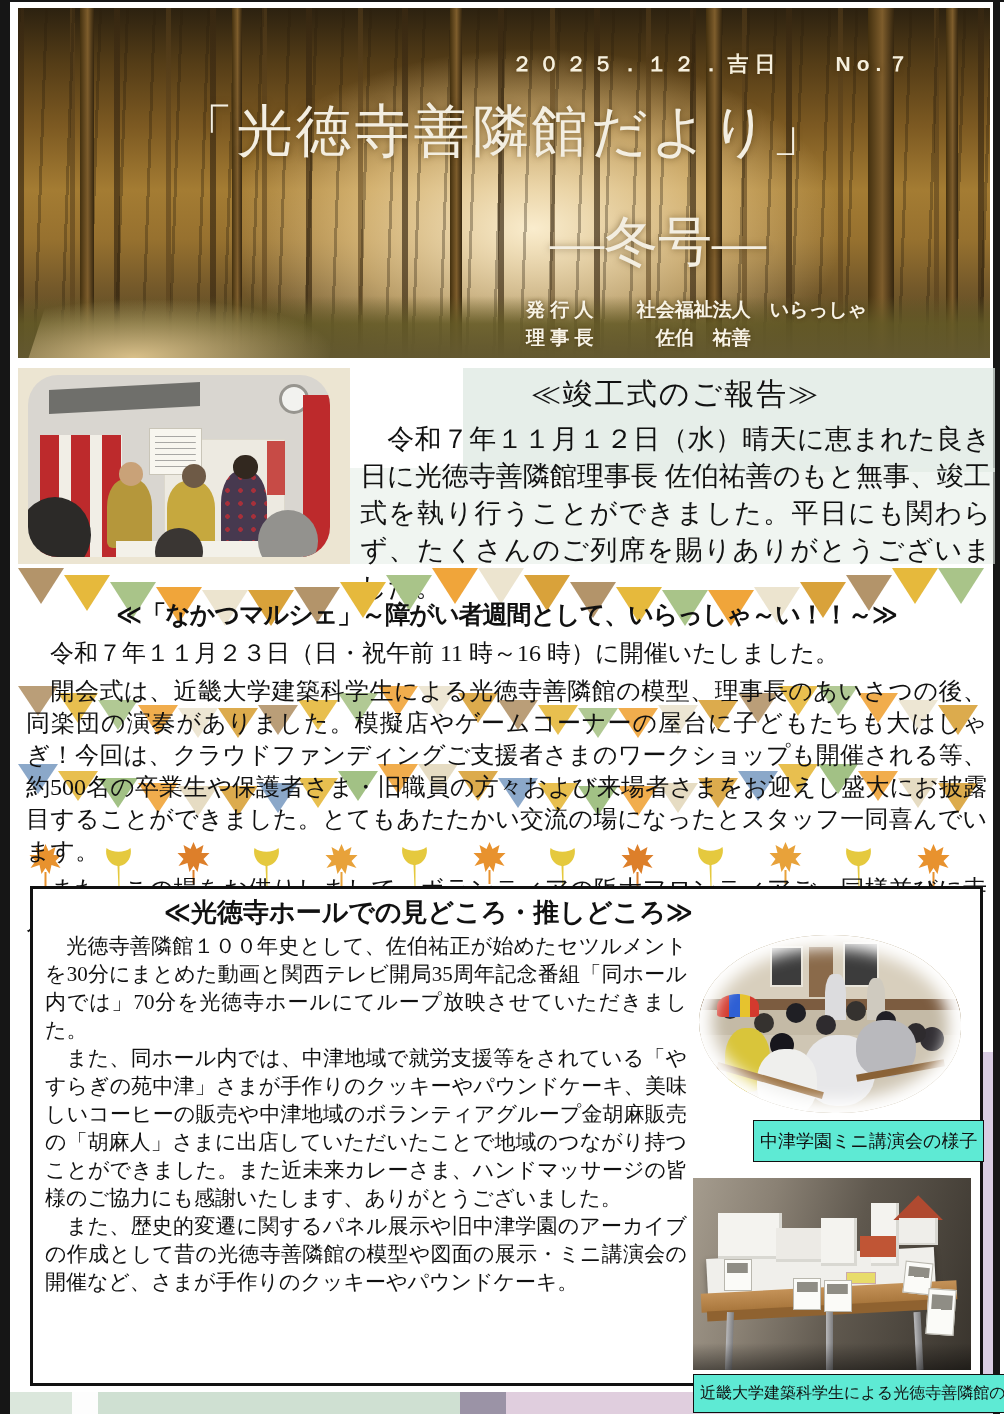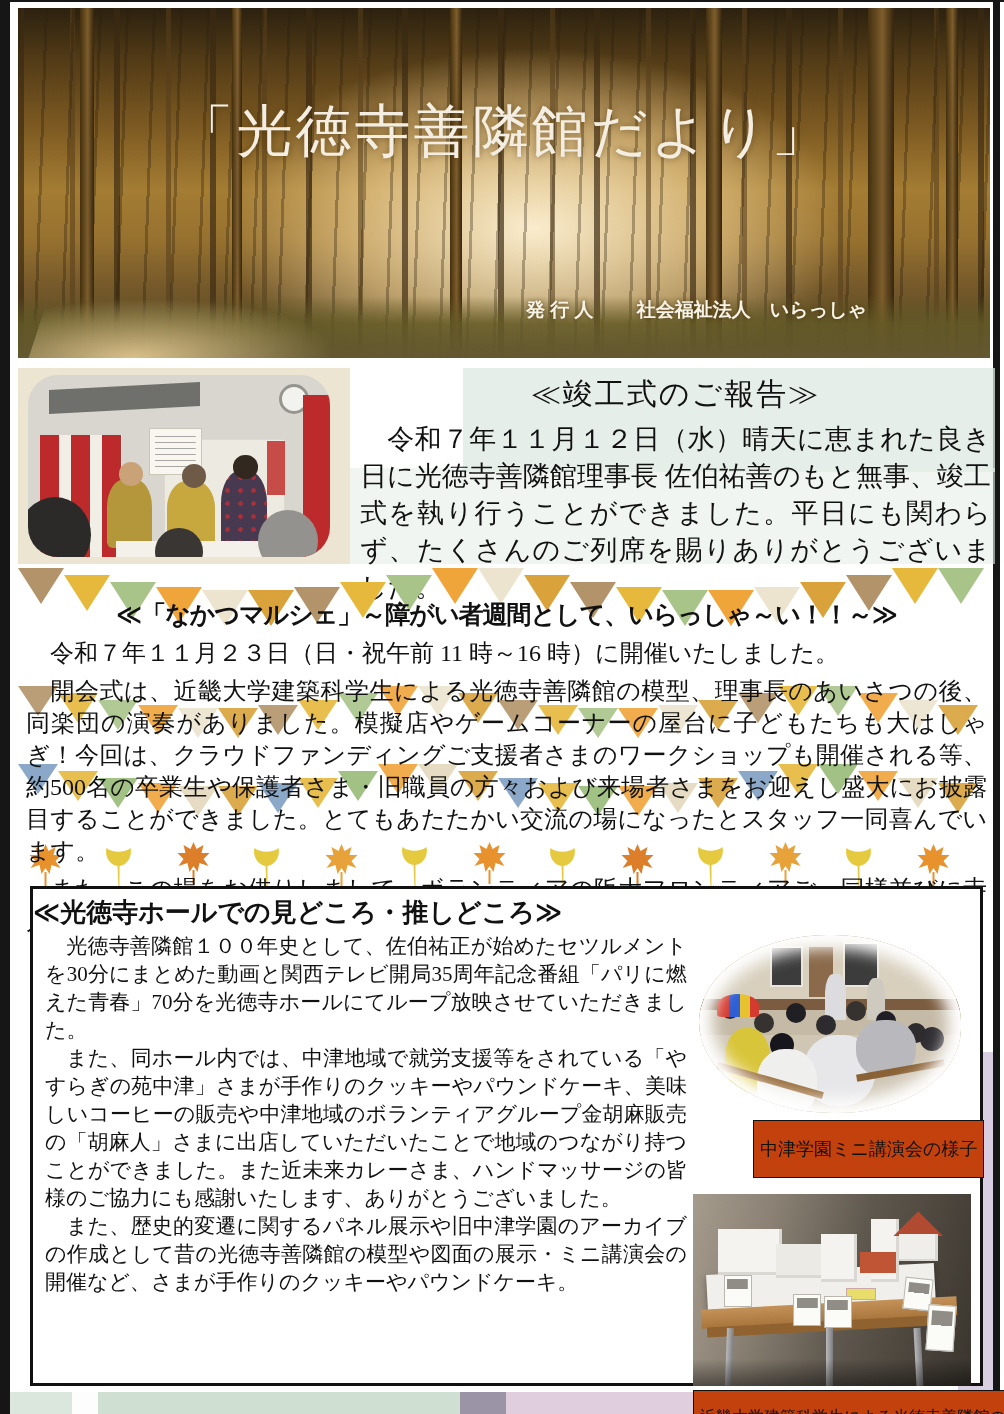--- a/index.html
+++ b/index.html
@@ -97,28 +97,28 @@
   .g-mid1{top:118px;opacity:.9;}
   .g-mid2{top:196px;opacity:.9;}
   .s2-content{position:relative;z-index:1;padding:32px 8px 0 8px;}
   .s2-heading{font-family:"Liberation Sans","DejaVu Sans",sans-serif;font-weight:900;
     font-size:25px;text-align:center;letter-spacing:-1px;}
   .s2-content p{margin:6px 0 0 0;font-size:24px;line-height:32px;text-align:justify;}
   .leaves{bottom:-6px;left:0;width:100%;height:52px;z-index:0;}
 
   
   .section3{left:30px;top:886px;width:947px;height:494px;border:3px solid #111;background:#fff;z-index:1;}
-  .s3-heading{width:660px;text-align:left;font-family:"Liberation Sans","DejaVu Sans",sans-serif;
+  .s3-heading{width:660px;text-align:right;font-family:"Liberation Sans","DejaVu Sans",sans-serif;
     font-weight:900;font-size:26px;margin:6px 0 2px 0;}
   .s3-cols{display:flex;padding:0 8px 0 12px;}
   .s3-textcol{width:642px;flex:none;}
   .s3-textcol p{margin:0;font-size:21px;line-height:28px;text-align:justify;}
   .s3-photocol{flex:1;padding-left:6px;}
-  .caption{border:1px solid #111;background:#c2410c;width:fit-content;margin:4px auto 0 auto;
-    font-size:18px;padding:16px 6px;white-space:nowrap;}
+  .caption{border:1px solid #111;background:#5eead4;width:fit-content;margin:4px auto 0 auto;
+    font-size:18px;padding:8px 6px;white-space:nowrap;}
   .caption.small{font-size:16px;}
   
   .p2{position:relative;width:274px;height:184px;background:#fff;}
   .p2 .oval{position:absolute;left:6px;top:3px;right:6px;bottom:3px;border-radius:50% 50% 48% 52%;overflow:hidden;background:#cfc6b4;}
   .p2 .wall{position:absolute;left:0;top:0;right:0;height:38%;background:#d8cfbd;}
   .p2 .rail{position:absolute;left:0;top:36%;right:0;height:6%;background:#7c5c40;}
   .p2 .wall2{position:absolute;left:0;top:42%;right:0;height:14%;background:#c4baa6;}
   .p2 .frame1{position:absolute;left:27%;top:6%;width:11%;height:21%;background:#3c3c3c;border:2px solid #e9e5da;}
   .p2 .frame2{position:absolute;left:55%;top:4%;width:12%;height:23%;background:#3c3c3c;border:2px solid #e9e5da;}
   .p2 .door{position:absolute;left:42%;top:7%;width:9%;height:28%;background:#8a6a4a;}
@@ -178,23 +178,26 @@
   <div class="trees1"></div>
   <div class="trees2"></div>
   <div class="trunk" style="left:62px;width:14px;"></div>
   <div class="trunk" style="left:214px;width:10px;"></div>
   <div class="trunk" style="left:432px;width:12px;"></div>
   <div class="trunk" style="left:688px;width:16px;"></div>
   <div class="trunk" style="left:850px;width:26px;"></div>
   <div class="trunk" style="left:928px;width:12px;"></div>
   <div class="ground"></div>
   <div class="path"></div>
+  <div class="abs banner-date">２０２５．１２．吉日　　No.７</div>
   <div class="abs banner-title">「光徳寺善隣館だより」</div>
+  <div class="abs banner-edition">―冬号―</div>
   <div class="abs banner-pub">
     <div>発 行 人　　 社会福祉法人　いらっしゃ</div>
+    <div>理 事 長　　　 佐伯　祐善</div>
   </div>
 </div>
 
 <div class="abs section1">
   <div class="s1-bg1"></div>
   <div class="s1-bg2"></div>
   <div class="s1-photo-wrap">
     <div class="p1">
       <div class="beam"></div>
       <div class="clock"></div>
@@ -329,21 +332,21 @@
 <div class="abs strip fb fb2"></div>
 <div class="abs strip fb fb3"></div>
 <div class="abs strip fb fb4"></div>
 <div class="abs strip fb fb5"></div>
 <div class="abs strip fb fb6"></div>
 
 <div class="abs section3">
   <div class="s3-heading">≪光徳寺ホールでの見どころ・推しどころ≫</div>
   <div class="s3-cols">
     <div class="s3-textcol">
-      <p>　光徳寺善隣館１００年史として、佐伯祐正が始めたセツルメントを30分にまとめた動画と関西テレビ開局35周年記念番組「パリに燃えた青春」70分を光徳寺ホールにてループ放映させていただきました。</p>
+      <p>　光徳寺善隣館１００年史として、佐伯祐正が始めたセツルメントを30分にまとめた動画と関西テレビ開局35周年記念番組「同ホール内では」70分を光徳寺ホールにてループ放映させていただきました。</p>
       <p>　また、同ホール内では、中津地域で就労支援等をされている「やすらぎの苑中津」さまが手作りのクッキーやパウンドケーキ、美味しいコーヒーの販売や中津地域のボランティアグループ金胡麻販売の「胡麻人」さまに出店していただいたことで地域のつながり持つことができました。また近未来カレーさま、ハンドマッサージの皆様のご協力にも感謝いたします、ありがとうございました。</p>
       <p>　また、歴史的変遷に関するパネル展示や旧中津学園のアーカイブの作成として昔の光徳寺善隣館の模型や図面の展示・ミニ講演会の開催など、さまが手作りのクッキーやパウンドケーキ。</p>
     </div>
     <div class="s3-photocol">
       <figure style="margin:0;">
         <div class="p2">
           <div class="oval">
             <div class="wall"></div>
             <div class="rail"></div>
             <div class="wall2"></div>

